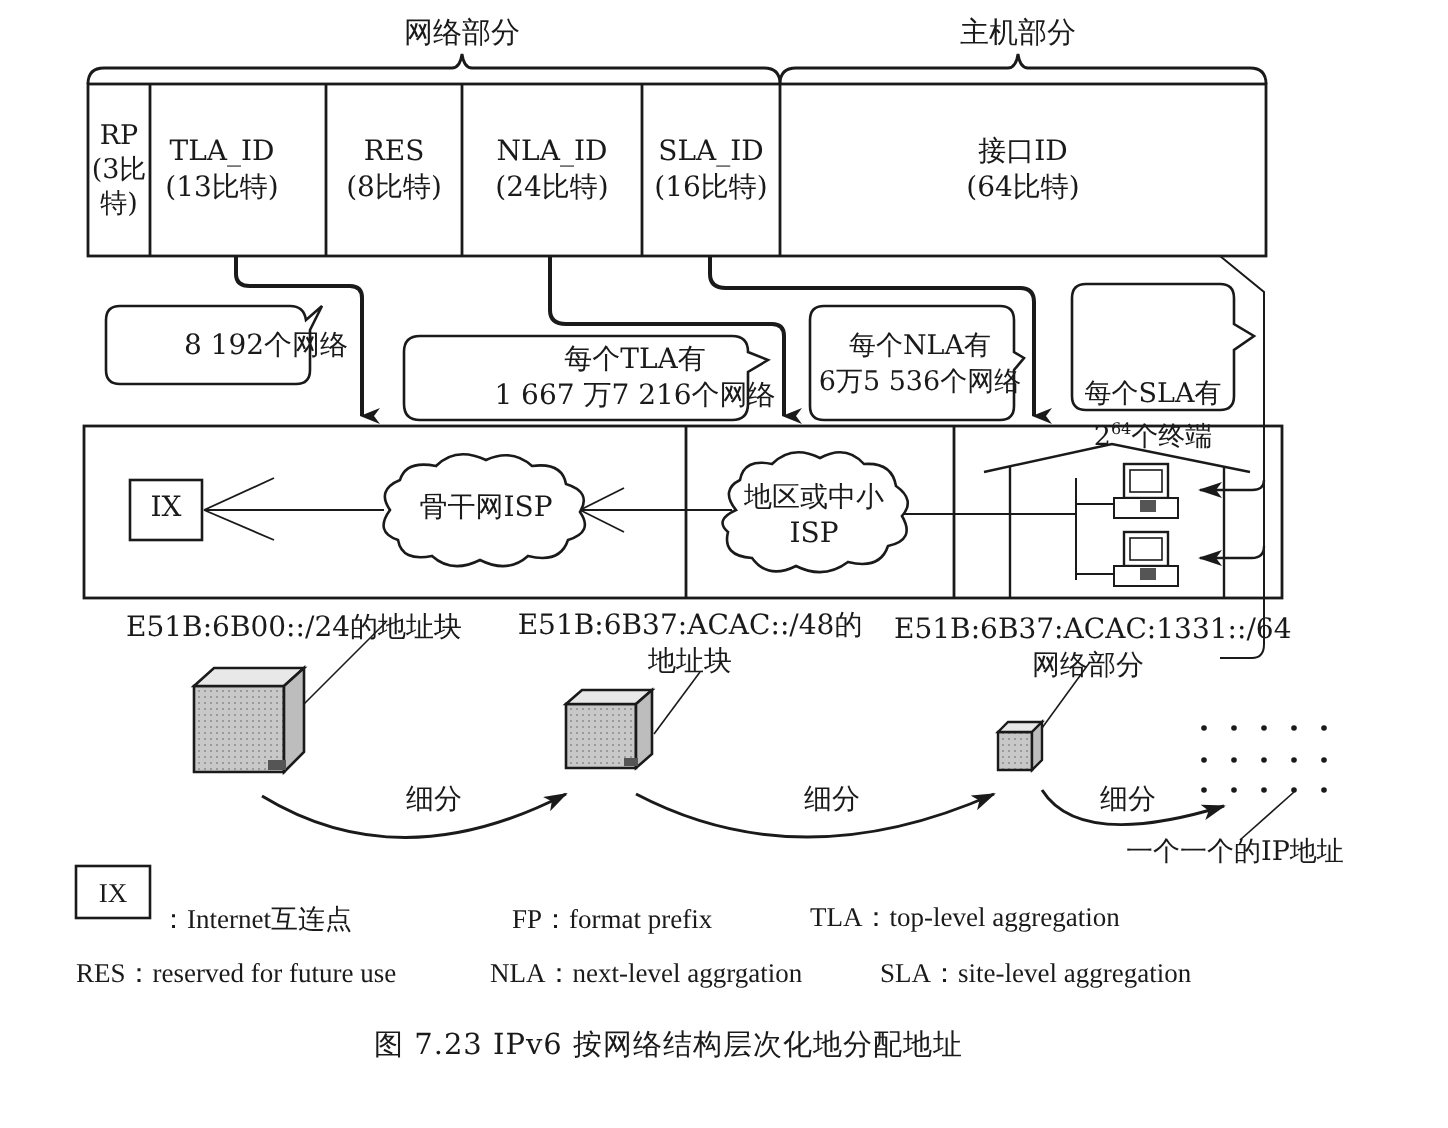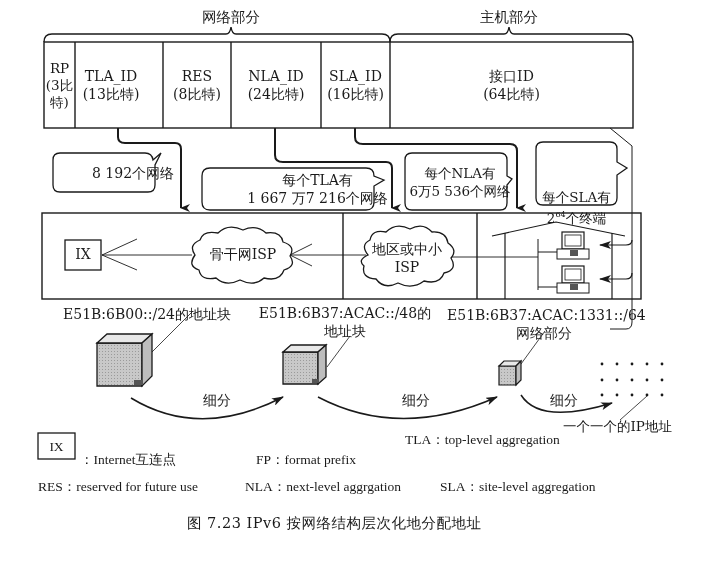--- a/index.html
+++ b/index.html
@@ -202,18 +202,18 @@
 </div>
 
 <div class="t" style="left:203px; top:392px;">细分</div>
 <div class="t" style="left:402px; top:392px;">细分</div>
 <div class="t" style="left:550px; top:392px;">细分</div>
 <div class="t" style="left:563px; top:418px; font-size:13.5px;">一个一个的IP地址</div>
 
 <div class="t legend center" style="left:38px; top:438px; width:37px;">IX</div>
 <div class="t legend" style="left:80px; top:451px;">：Internet互连点</div>
 <div class="t legend" style="left:256px; top:451px;">FP：format prefix</div>
-<div class="t legend" style="left:405px; top:431px;font-family:Liberation Serif, serif;">TLA：top-level aggregation</div>
+<div class="t legend" style="left:405px; top:450px;font-family:Liberation Serif, serif;">TLA：top-level aggregation</div>
 <div class="t legend" style="left:38px; top:478px;">RES：reserved for future use</div>
 <div class="t legend" style="left:245px; top:478px;">NLA：next-level aggrgation</div>
 <div class="t legend" style="left:440px; top:478px;">SLA：site-level aggregation</div>
 
 <div class="t caption" style="left:187px; top:515px;">图 7.23   IPv6 按网络结构层次化地分配地址</div>
 
 </body></html>

